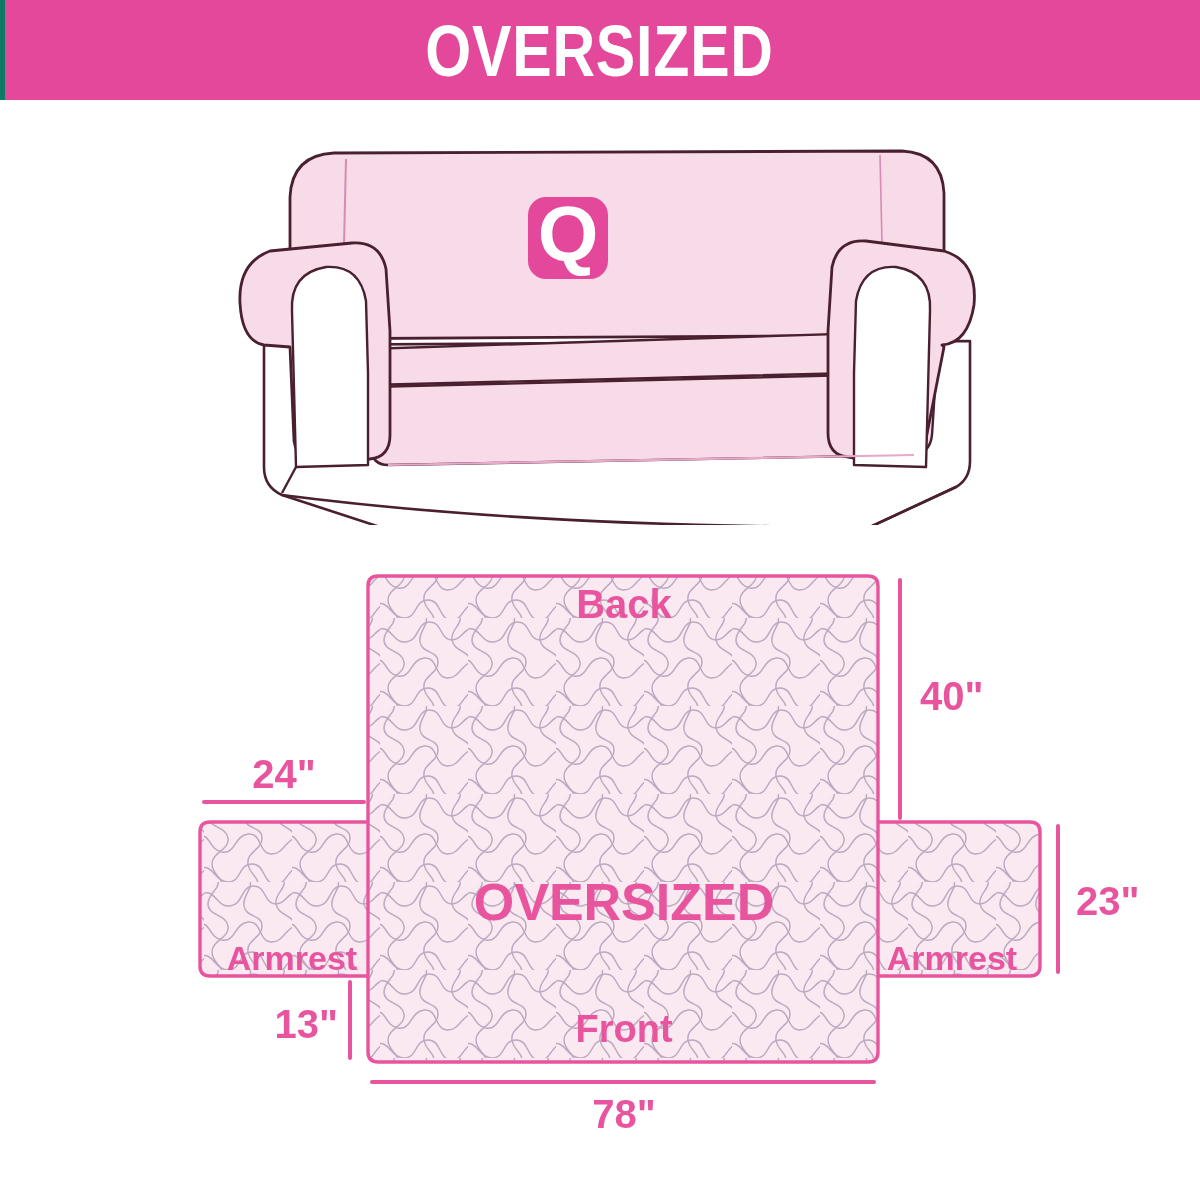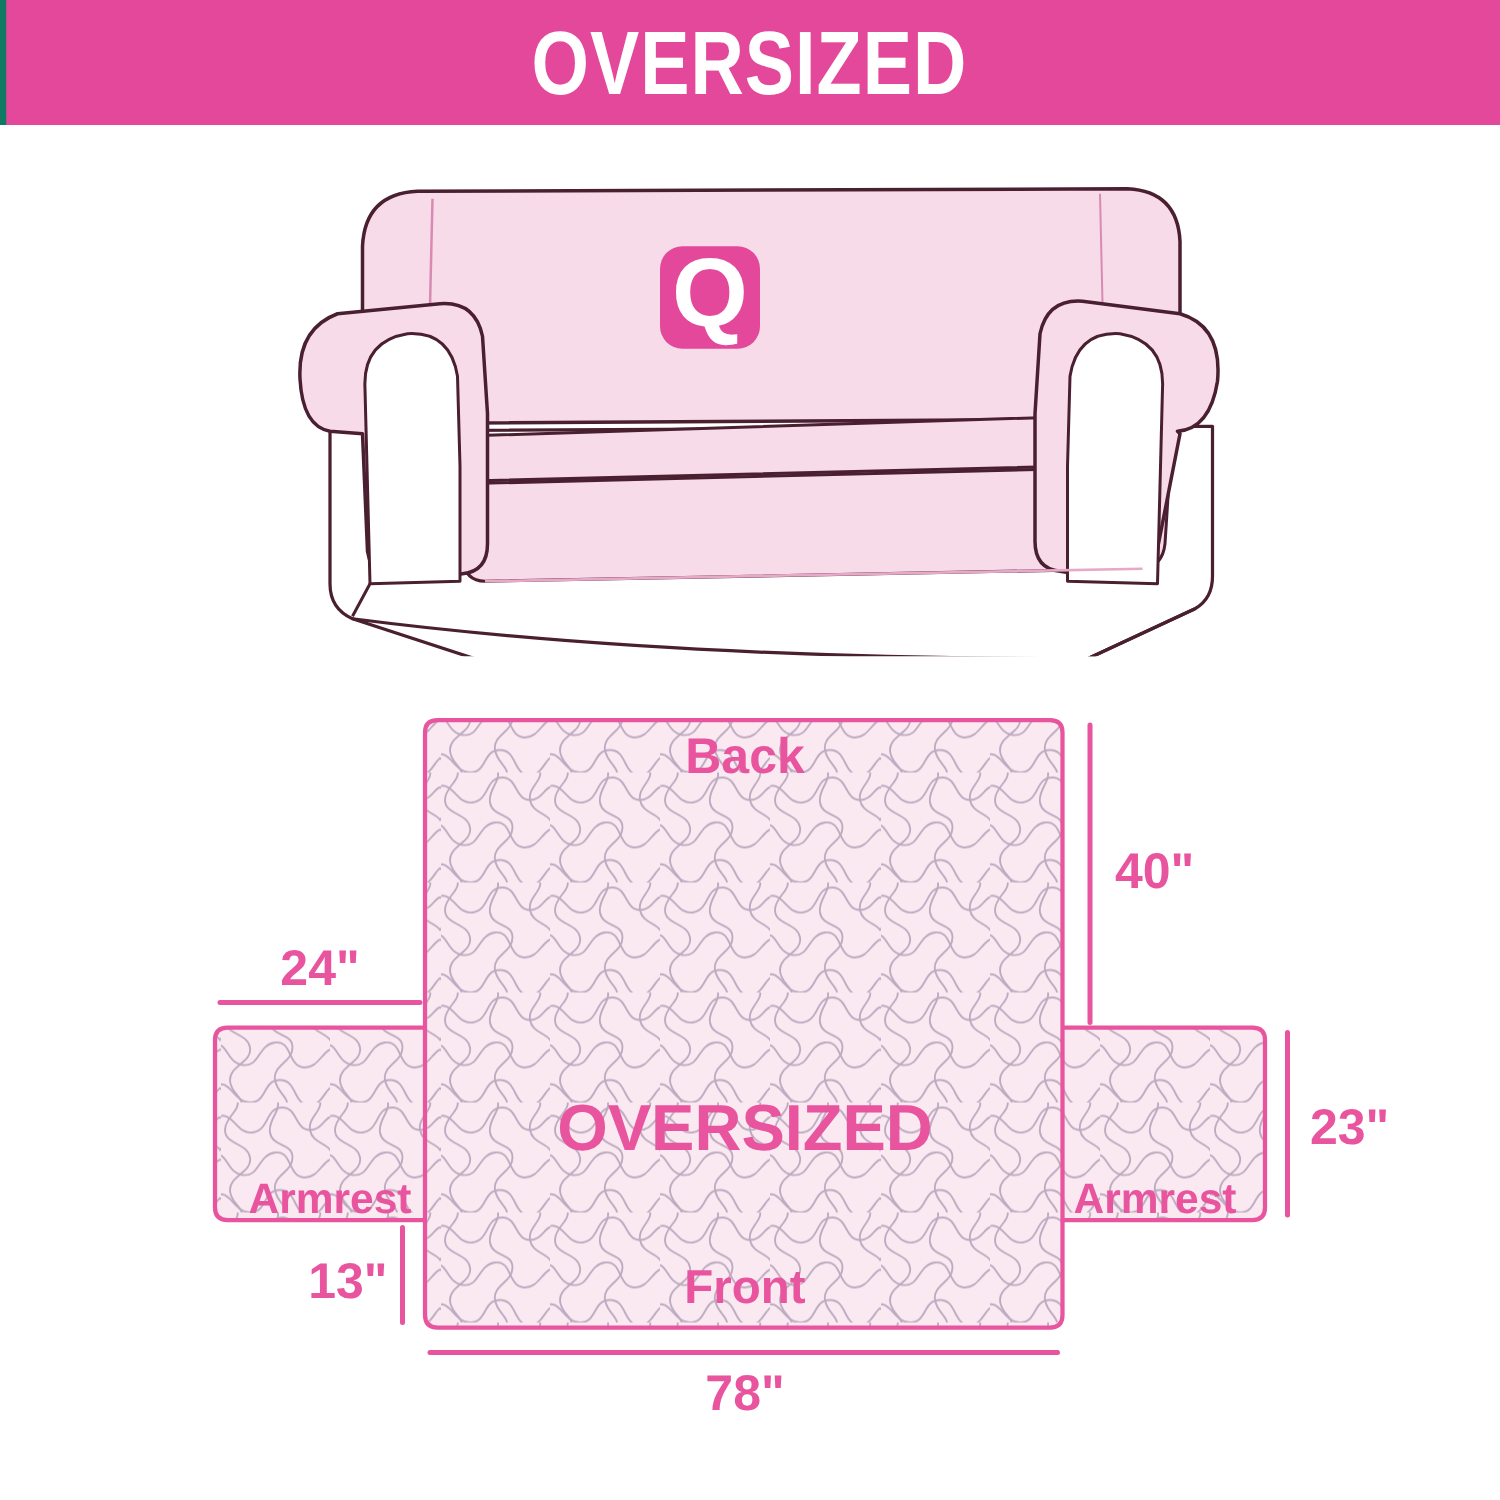--- a/index.html
+++ b/index.html
@@ -32,21 +32,21 @@
     transform-origin:center;
     line-height:1;
     margin-top:2px;
   }
 
   
   .sofa-wrap{position:absolute;left:230px;top:135px;width:760px;height:390px;}
   .sofa-svg{display:block;width:760px;height:390px;}
 
   
-  .diagram-wrap{position:absolute;left:0px;top:530px;width:1132px;height:620px;}
+  .diagram-wrap{position:absolute;left:0px;top:530px;width:1132px;height:620px;padding-left:28px;}
   .diagram-svg{display:block;width:1200px;height:620px;}
 
   .dim-text{
     fill:#e8559e;
     font-family:"Liberation Sans",sans-serif;
     font-weight:bold;
   }
   .panel-text{
     fill:#e8559e;
     font-family:"Liberation Sans",sans-serif;

